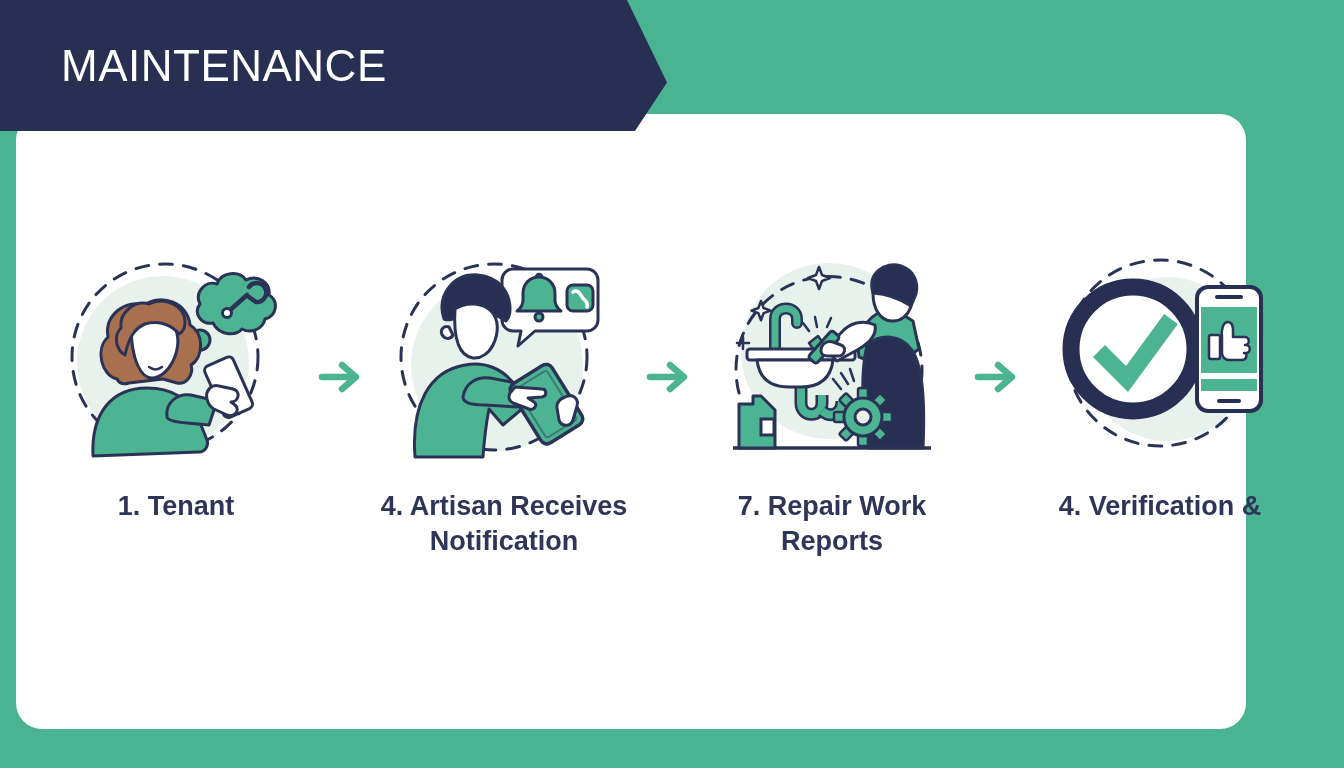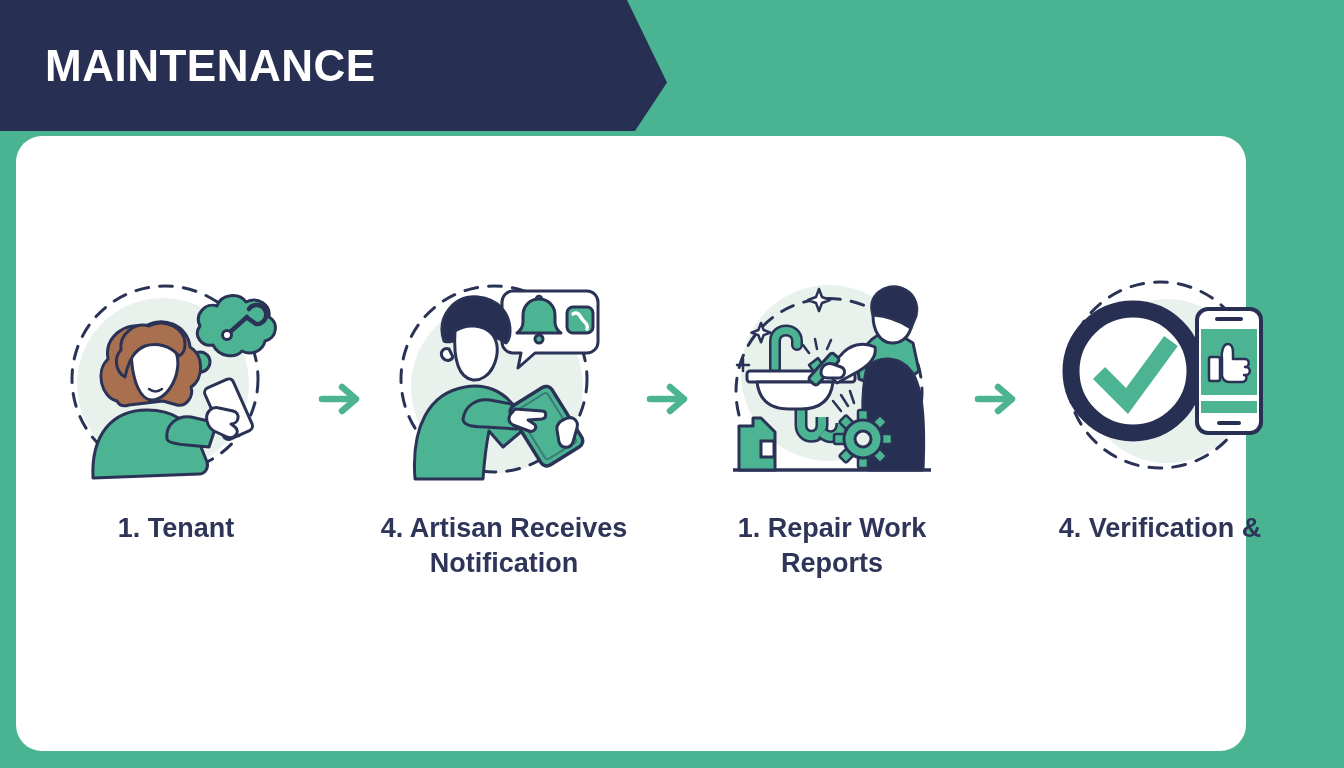--- a/index.html
+++ b/index.html
@@ -25,25 +25,26 @@
     width:667px;height:131px;
     background:var(--banner-navy);
     clip-path:polygon(0 0,94% 0,100% 63%,95.2% 100%,0 100%);
     display:flex;align-items:center;
     padding-left:45px;
     z-index:3;
   }
   .banner-title{
     color:#ffffff;
     font-size:44px;
-    font-weight:700;
+    font-weight:400;
     letter-spacing:0.5px;
+    margin-left:16px;
   }
   .card{
-    position:absolute;left:16px;top:136px;
+    position:absolute;left:16px;top:114px;
     width:1230px;height:615px;
     background:var(--card-white);
     border-radius:26px;
     z-index:1;
   }
   .steps-row{
     position:absolute;left:12px;top:133px;
     display:flex;align-items:flex-start;
   }
   .step{
@@ -255,21 +256,21 @@
             <path d="M44,54 l2.6,7 l7,2.6 l-7,2.6 l-2.6,7 l-2.6,-7 l-7,-2.6 l7,-2.6 z"></path>
             <path d="M102,20 l3,8 l8,3 l-8,3 l-3,8 l-3,-8 l-8,-3 l8,-3 z"></path>
           </g>
           <g class="no-f s-navy" stroke-width="2.5" stroke-linecap="round">
             <path d="M26,90 v12"></path>
               <path d="M20,96 h12"></path>
           </g>
         </svg>
       </div>
       <div class="step-label">
-        <span>1. Repair Work</span><br>
+        <span>7. Repair Work</span><br>
         <span>Reports</span>
       </div>
     </div>
 
     <div class="arrow-cell">
       <svg width="44" height="36" viewBox="0 0 44 36">
         <g class="no-f s-green" stroke-width="6.5" stroke-linecap="round" stroke-linejoin="round">
           <line x1="4" y1="18" x2="34" y2="18"></line>
           <path d="M24,6 L38,18 L24,30"></path>
         </g>

